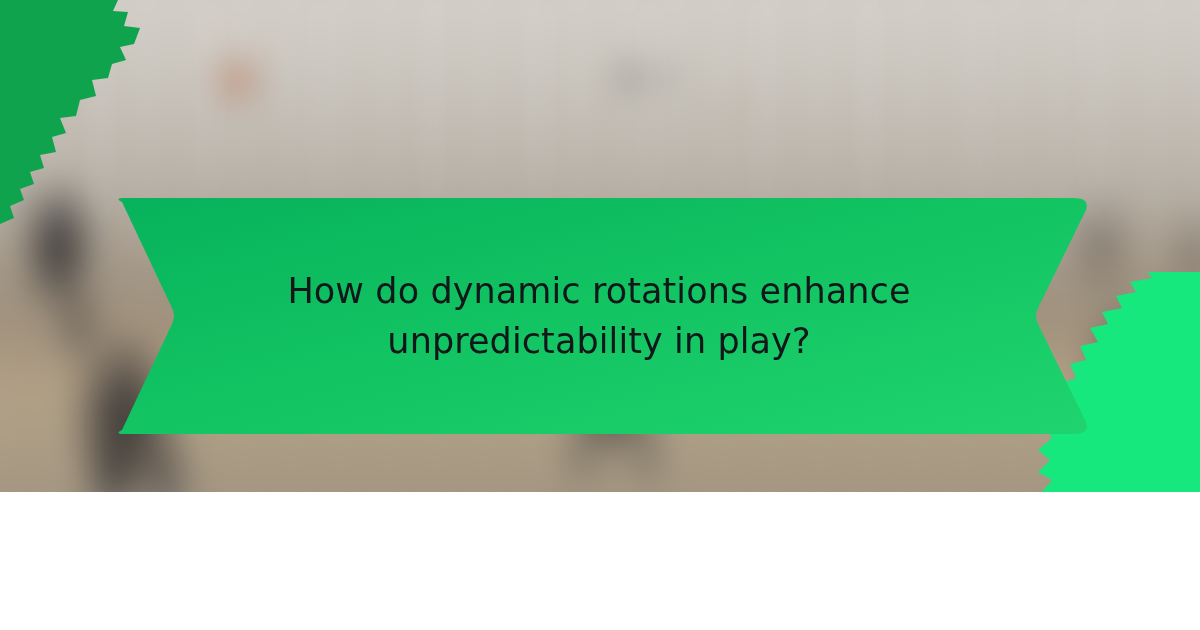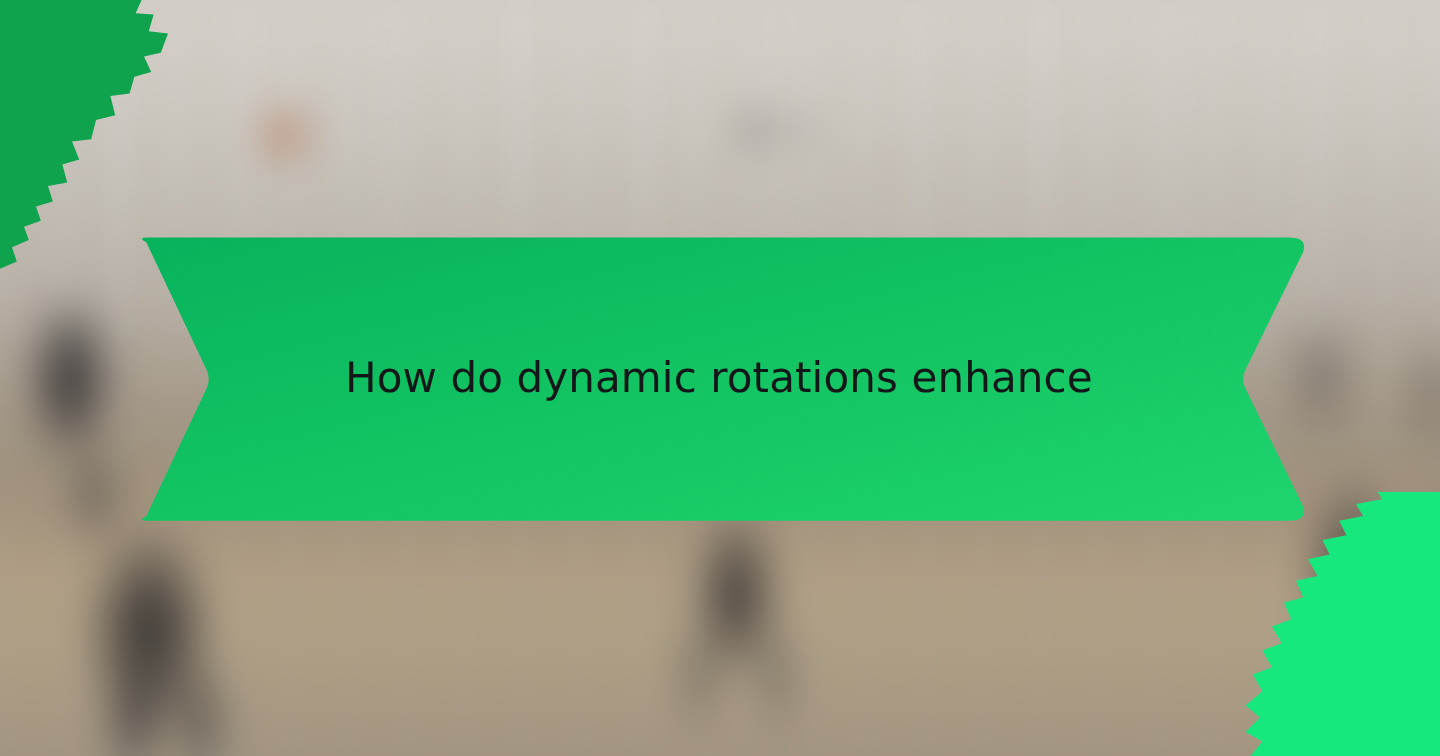--- a/index.html
+++ b/index.html
@@ -3,21 +3,21 @@
 <meta charset="utf-8">
 <style>
   html, body {
     margin: 0;
     padding: 0;
     background: #ffffff;
   }
   #card {
     position: relative;
     width: 1200px;
-    height: 630px;
+    height: 492px;
     overflow: hidden;
     font-family: "DejaVu Sans", "Liberation Sans", sans-serif;
   }
 
   
   .bg-photo {
     position: absolute;
     inset: -60px;
     background-color: #a49c91;
     background-image:
@@ -185,16 +185,17 @@
           <stop offset="48%" stop-color="#12C462"></stop>
           <stop offset="100%" stop-color="#1FD46E"></stop>
         </linearGradient>
       </defs>
       <path d="M14,6 Q6,2 16,2 L966,2 Q982,2 978,14 L930,112 Q926,120 930,128
                L978,226 Q982,238 966,238 L16,238 Q6,238 14,234 L64,128
                Q68,120 64,112 Z" fill="url(#ribbonGrad)"></path>
     </svg>
     <div class="ribbon-text">
       <div class="ribbon-line">How do dynamic rotations enhance</div>
+      <div class="ribbon-line">unpredictability in play?</div>
     </div>
   </div>
 
 </div>
 
 </body></html>

